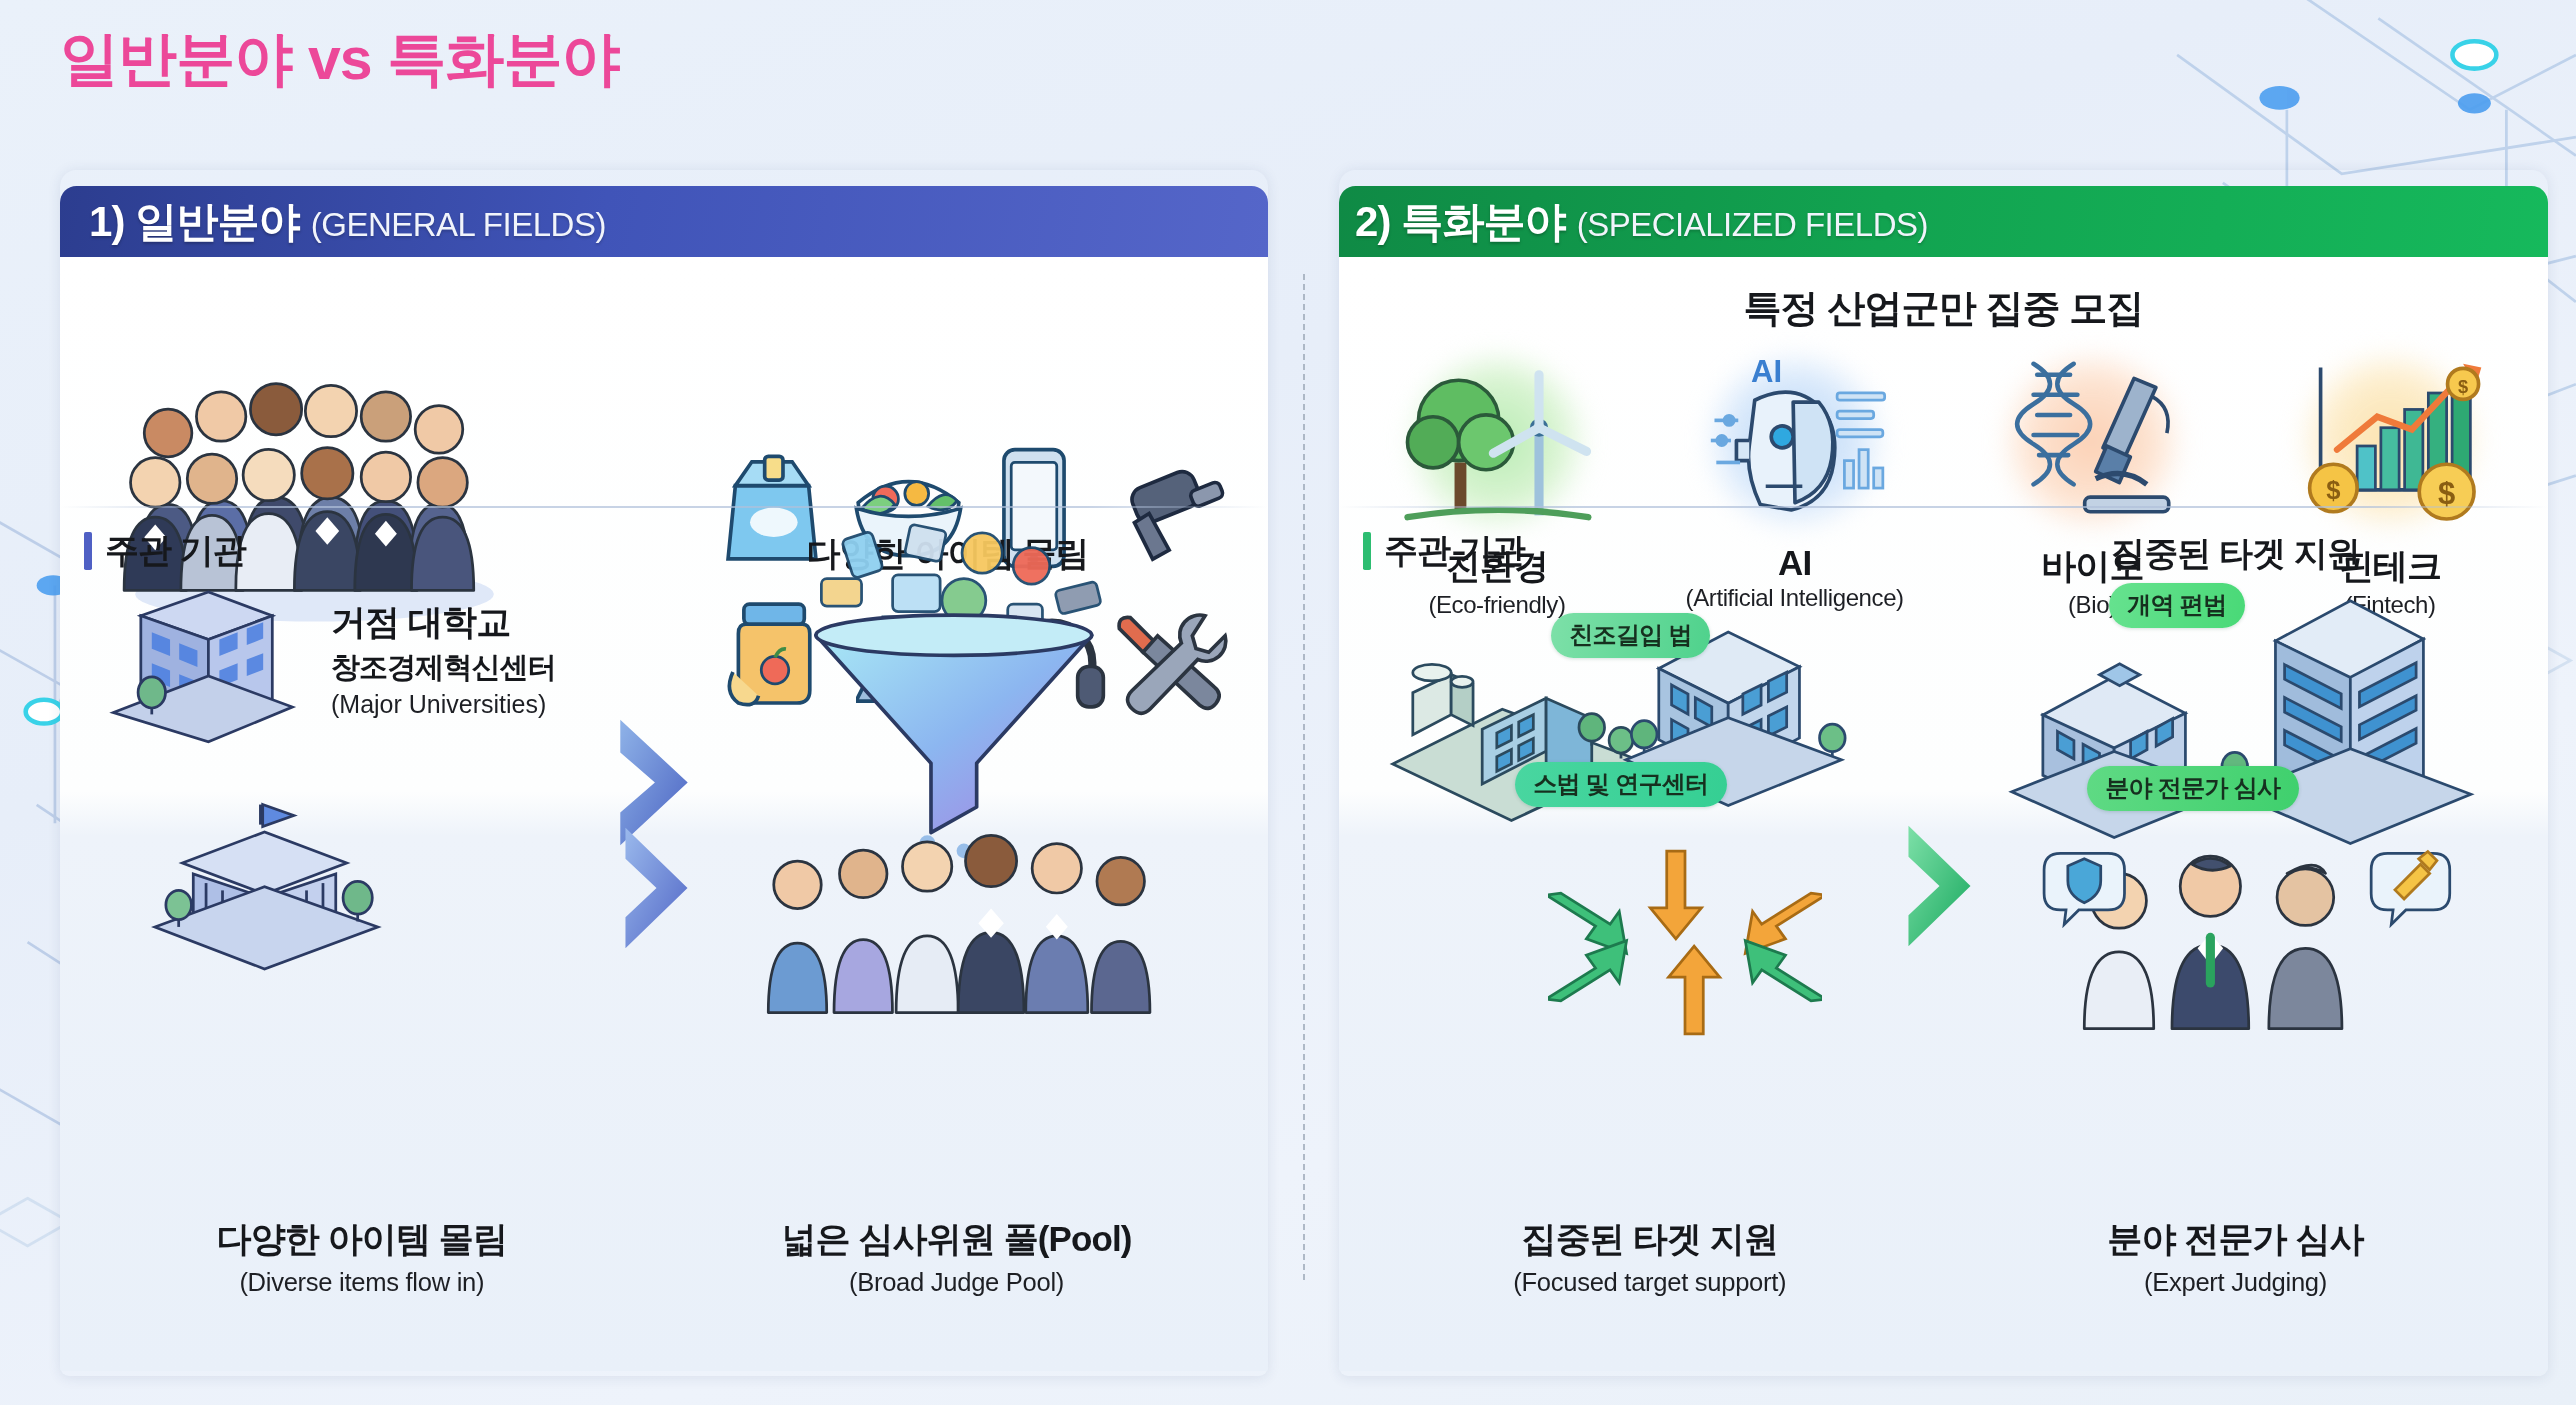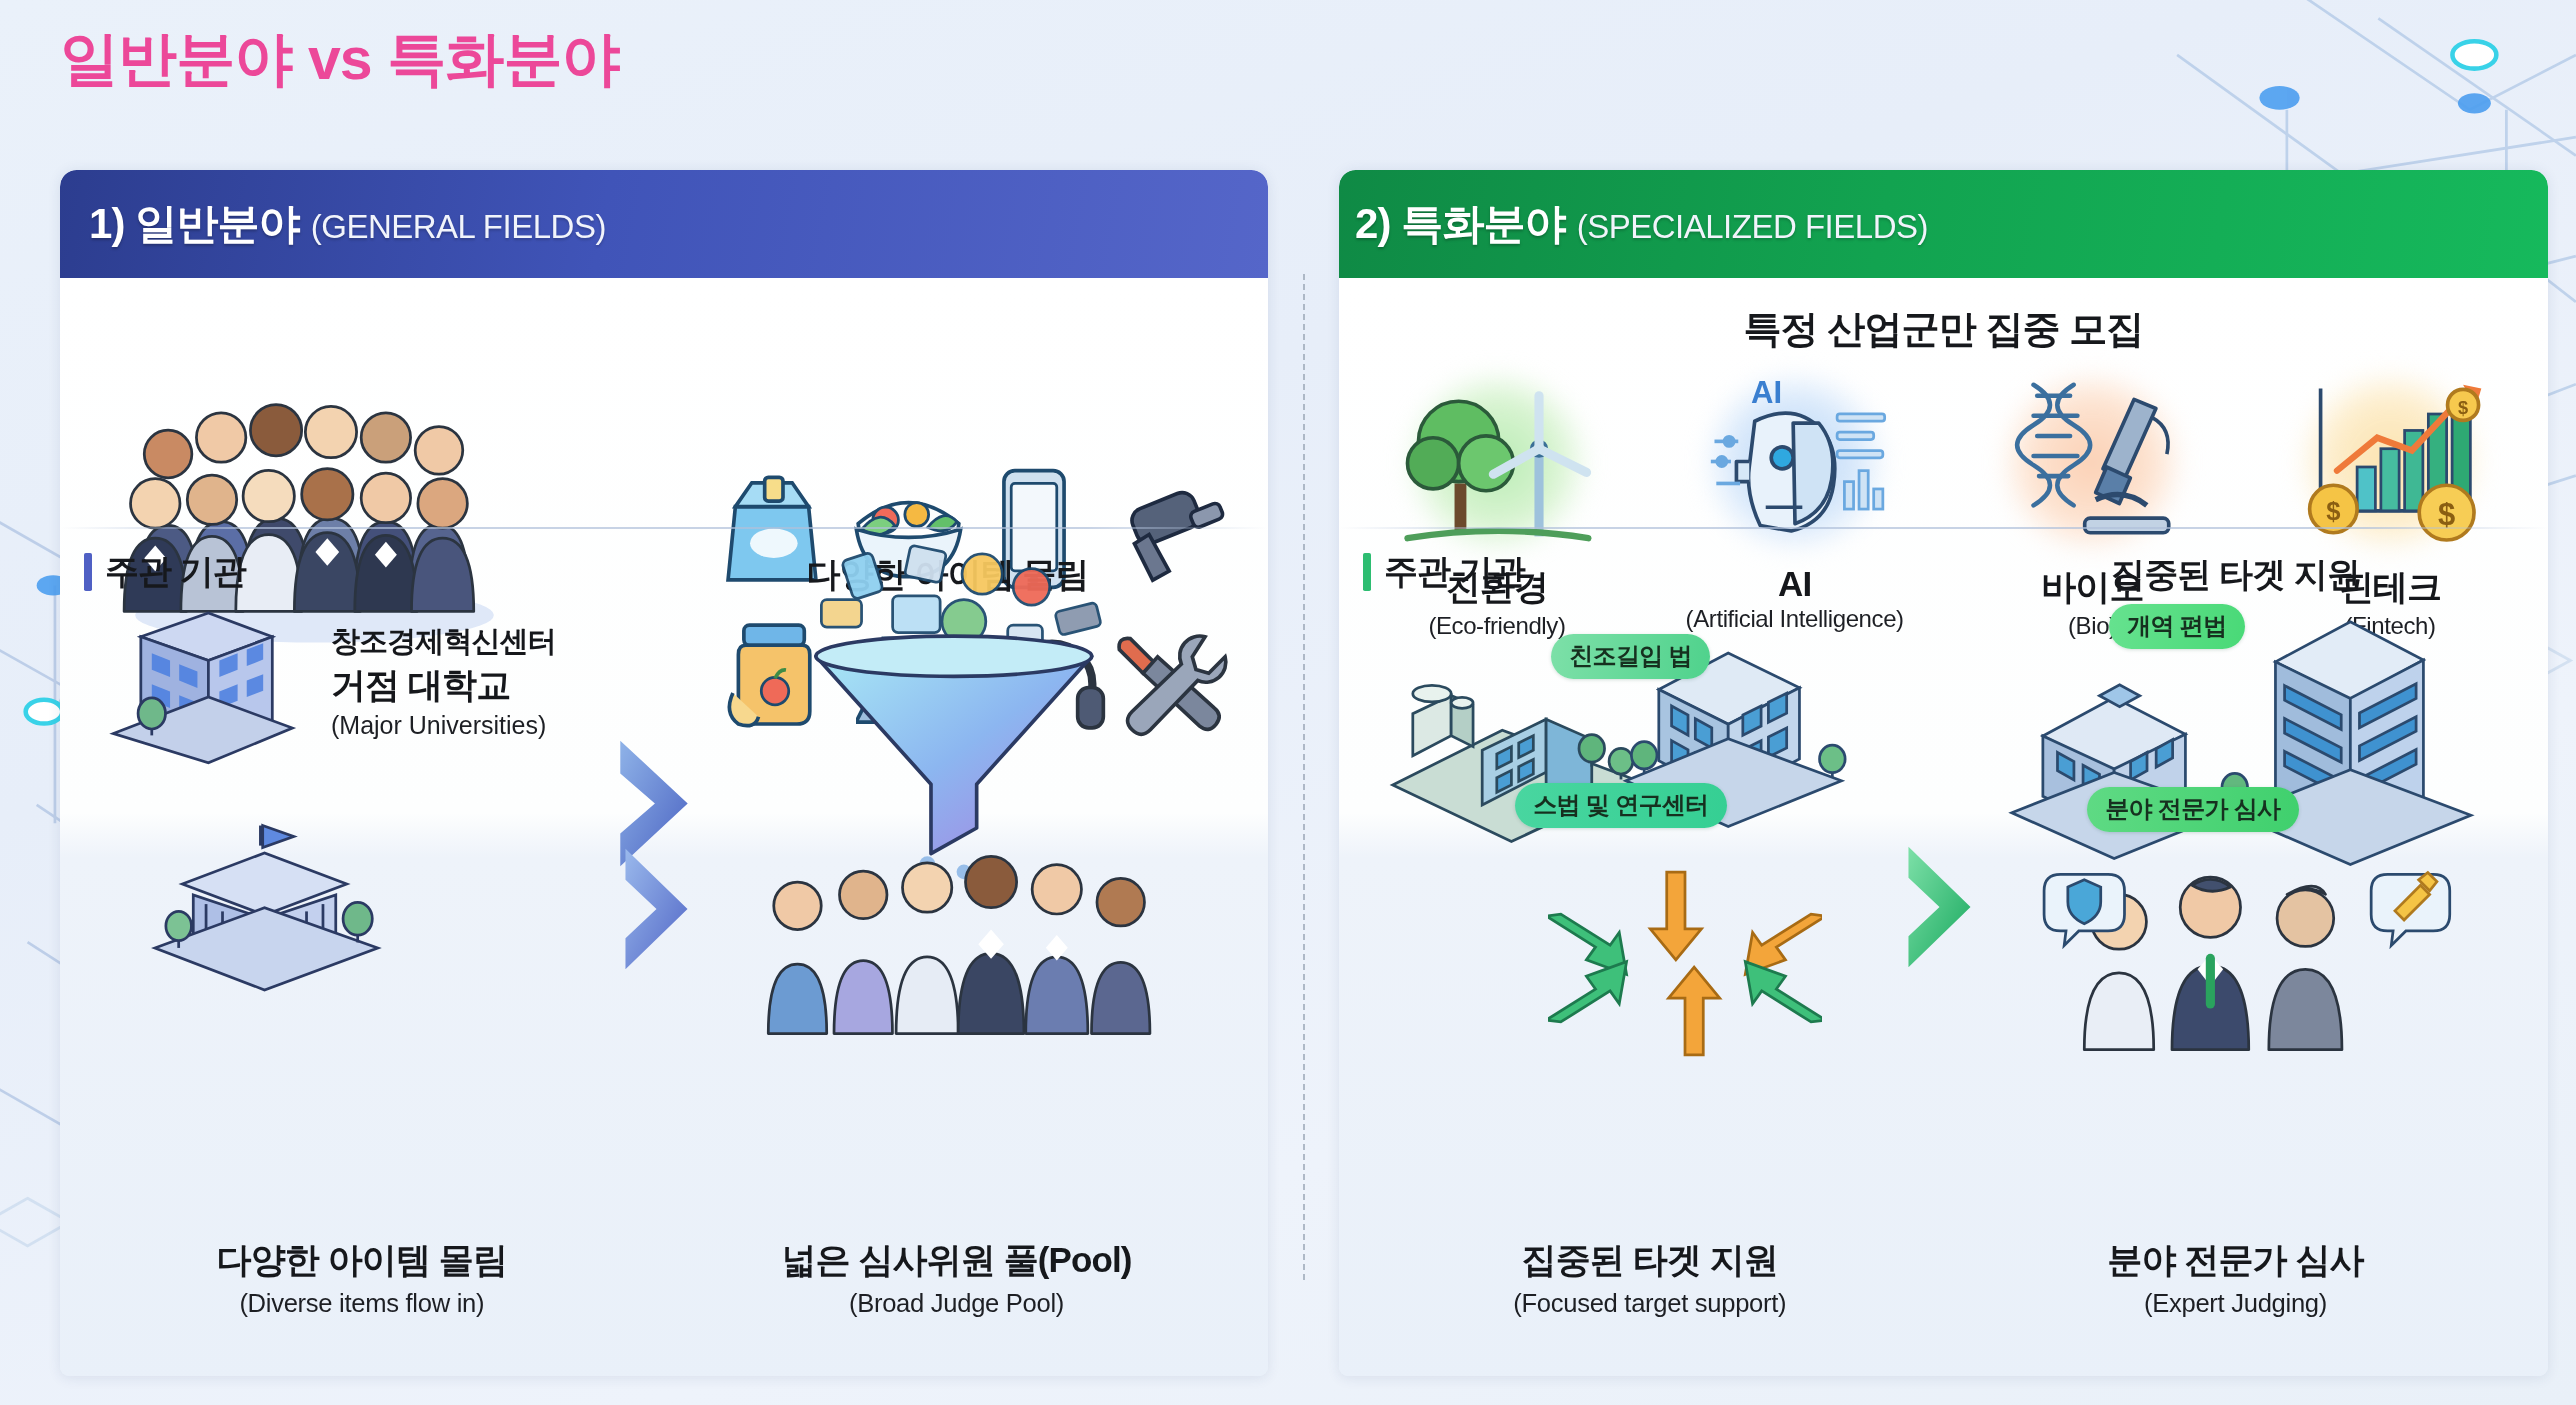--- a/index.html
+++ b/index.html
@@ -29,22 +29,23 @@
   .panel {
     position:absolute; top:170px; height:1206px;
     border-radius:16.5px 16.5px 9.1px 9.1px;
     overflow:hidden;
     box-shadow:0 1.8px 12.8px rgba(40,60,110,.10);
   }
   .panel-left  { left:60px;   width:1208px; }
   .panel-right { left:1339px; width:1209px; }
 
   .panel-head {
-    height:108px; display:flex; align-items:center; padding-left:29px;
+    height:71px; display:flex; align-items:center; padding-left:29px;
     border-radius:16.5px 16.5px 0 0;
+    margin-top:16px;
   }
   .head-blue  { background:linear-gradient(100deg,#2c3d8f 0%,#4054b8 45%,#5566c9 100%); }
   .head-green { background:linear-gradient(100deg,#0f8a45 0%,#12a350 45%,#16b95c 100%);padding-left:16px; }
   .head-txt { display:flex; align-items:baseline; gap:11px; white-space:nowrap; }
   .head-ko { font-size:42px; font-weight:bold; color:#fff; letter-spacing:-0.9px;
              text-shadow:0 1.8px 2.7px rgba(0,0,0,.25); }
   .head-en { font-size:33px; color:#f1f4fb; letter-spacing:-0.5px;
              text-shadow:0 1.8px 2.7px rgba(0,0,0,.20); }
 
   .panel-body { position:relative; height:1114px;
@@ -318,22 +319,22 @@
           <path d="M246 120 v16" stroke="#2b3a63" stroke-width="3"></path>
           <ellipse cx="246" cy="110" rx="16" ry="18" fill="#6fb88a" stroke="#2b3a63" stroke-width="3"></ellipse>
         </g>
       <g>
           <path d="M50 128 v14" stroke="#2b3a63" stroke-width="3"></path>
           <ellipse cx="50" cy="118" rx="14" ry="16" fill="#7cc294" stroke="#2b3a63" stroke-width="3"></ellipse>
         </g>
     </svg>
 
     <div class="art-abs" style="left:271px; top:342px; width:384px;">
+      <div style="font-size:35px;font-weight:bold;color:#15171b;letter-spacing:-0.9px;">거점 대학교</div>
       <div style="font-size:29px;font-weight:bold;color:#15171b;letter-spacing:-0.9px;margin-top:1.8px;">창조경제혁신센터</div>
-      <div style="font-size:35px;font-weight:bold;color:#15171b;letter-spacing:-0.9px;">거점 대학교</div>
       <div style="font-size:25px;color:#1d1f24;margin-top:1.8px;">(Major Universities)</div>
     </div>
 
     
     <svg class="chev" style="left:560px; top:567px;" width="73" height="128" viewBox="0 0 80 140">
       <defs>
           <linearGradient id="cg2" x1="0" y1="0" x2="1" y2="1">
         <stop offset="0" stop-color="#9ab9ec"></stop>
             <stop offset="1" stop-color="#5166c6"></stop>
           </linearGradient>

